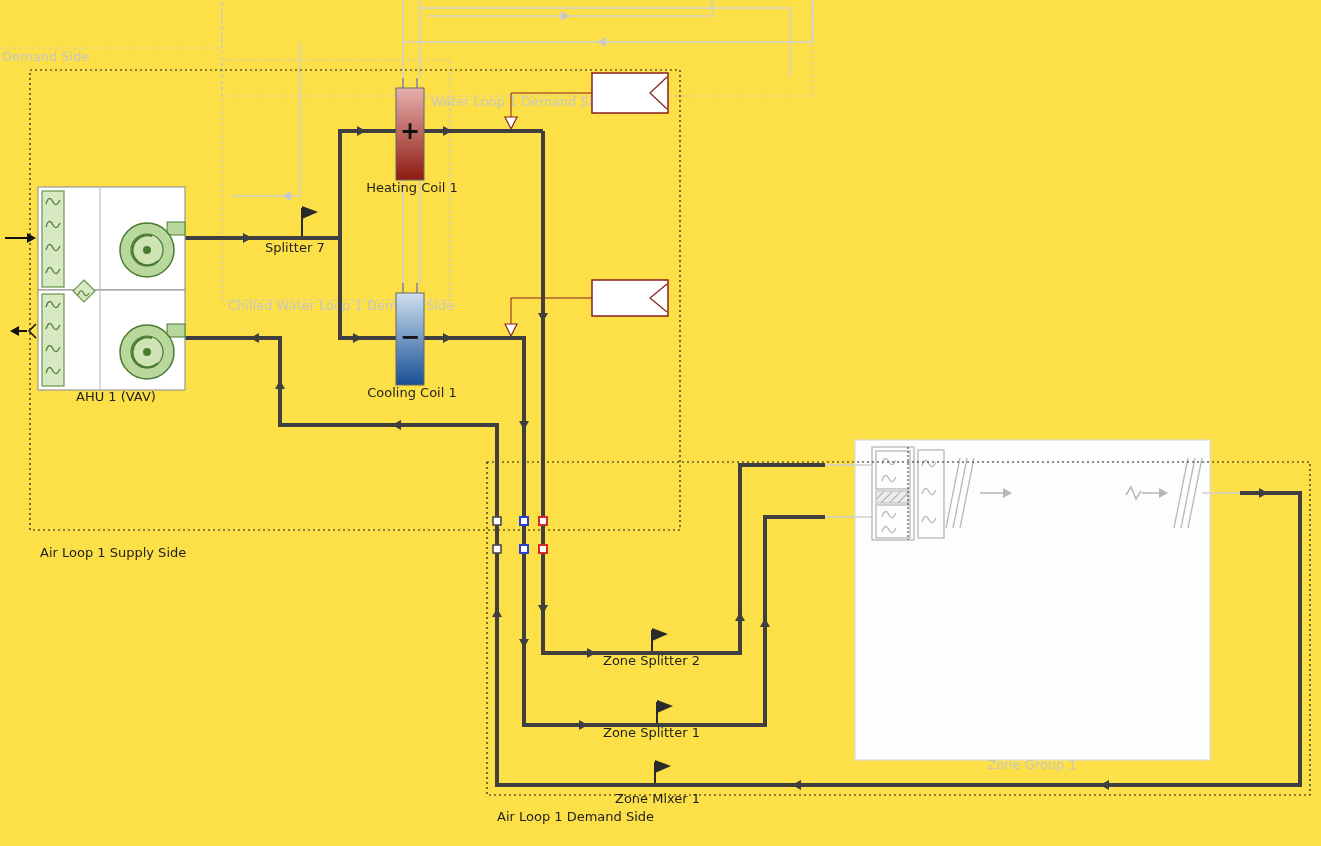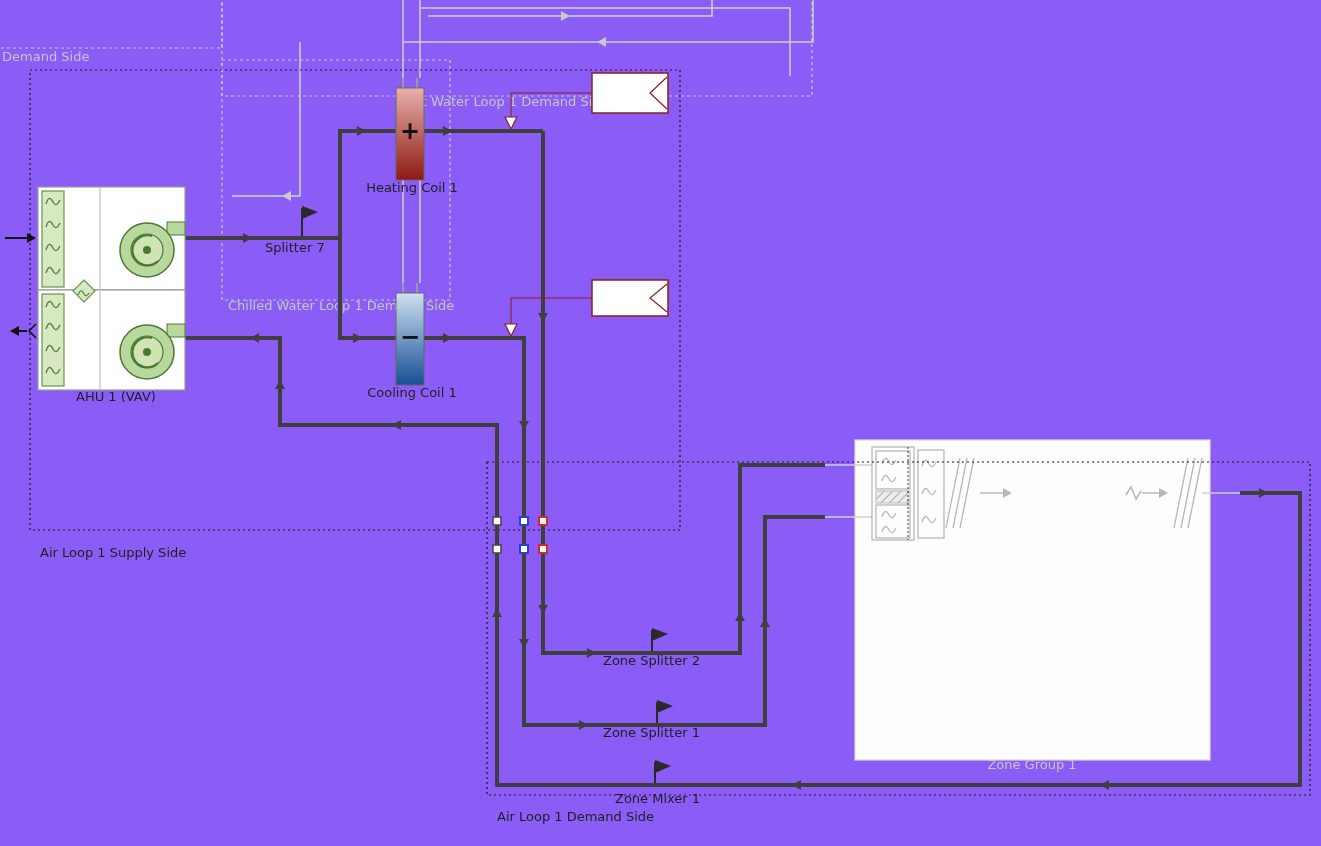--- a/index.html
+++ b/index.html
@@ -1,16 +1,16 @@
 <!DOCTYPE html>
 <html><head>
 <meta charset="utf-8">
 <style>
   html,body{margin:0;padding:0;background:#ffffff;}
-  .stage{position:relative;width:1321px;height:846px;background:#8b5cf6;overflow:hidden;
+  .stage{position:relative;width:1321px;height:846px;background:#fde047;overflow:hidden;
          font-family:"DejaVu Sans",sans-serif;}
   svg{display:block;}
   .lbl{font:13px "DejaVu Sans",sans-serif;fill:#1f1f1f;}
   .lbl-faint{font:13px "DejaVu Sans",sans-serif;fill:#c6c6c6;}
   .mid{text-anchor:middle;}
   .coilsym{font:bold 24px "DejaVu Sans",sans-serif;fill:#111;text-anchor:middle;}
   .pipe{stroke:#3f3f3f;stroke-width:4;fill:none;}
   .faintln{stroke:#cfcfcf;stroke-width:1.5;fill:none;}
   .faintdash{stroke:#c9c9c9;stroke-width:1.2;fill:none;stroke-dasharray:3 3;}
   .bound{stroke:#1a1a1a;stroke-width:1.2;fill:none;stroke-dasharray:2 3;}

